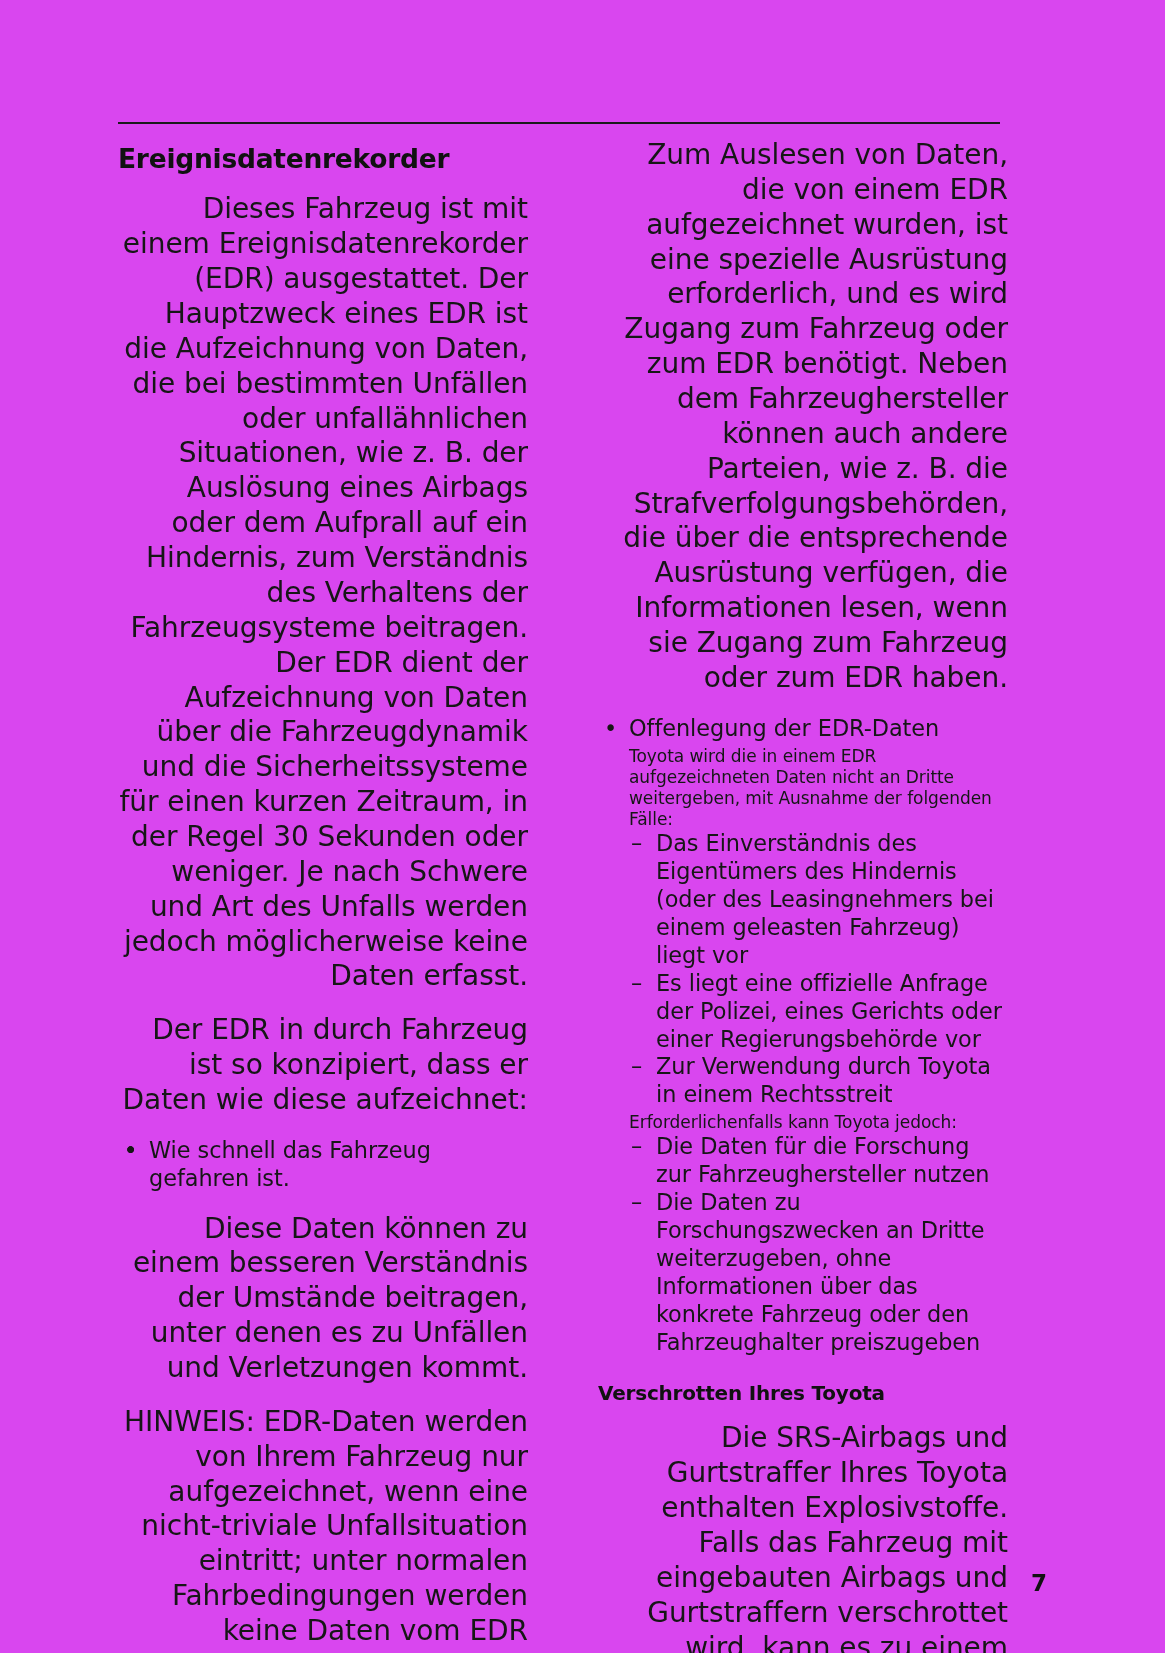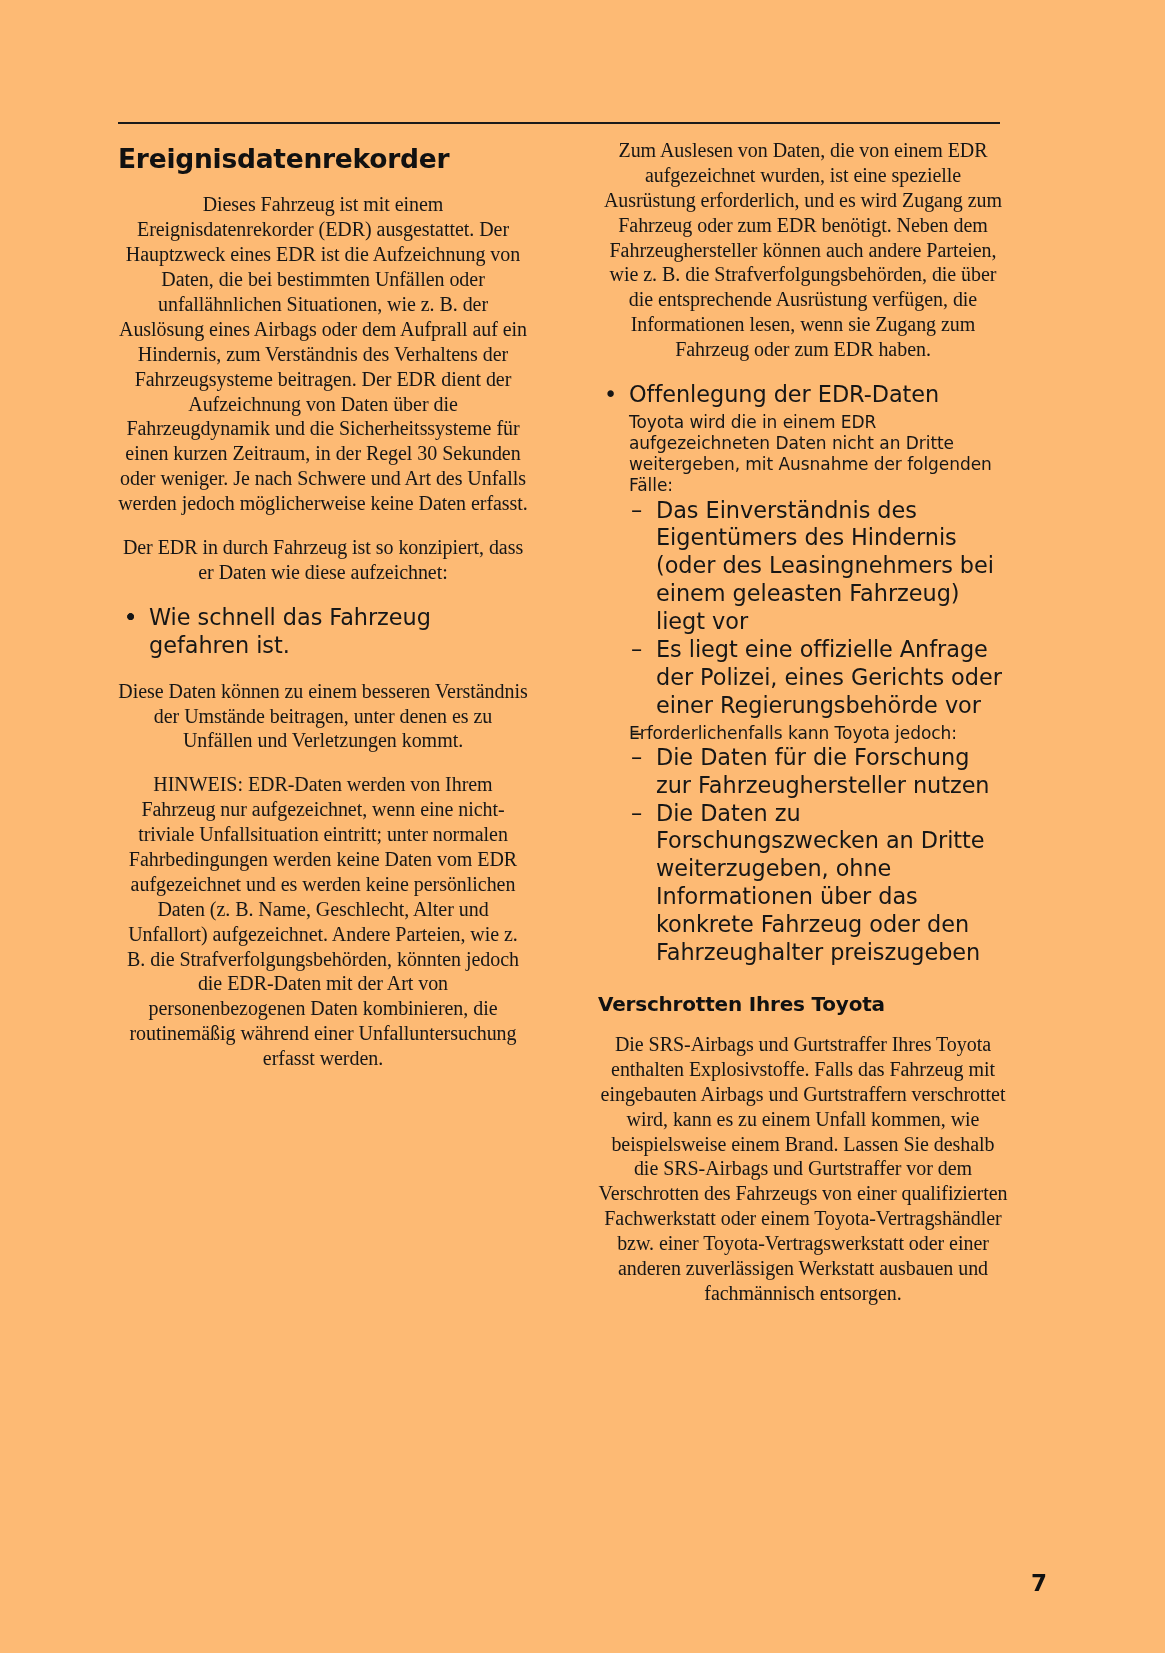--- a/index.html
+++ b/index.html
@@ -10,21 +10,21 @@
   }
   body {
     font-family: "DejaVu Sans", "Liberation Sans", sans-serif;
     color: #161616;
     -webkit-font-smoothing: antialiased;
   }
   .page {
     position: relative;
     width: 1165px;
     height: 1653px;
-    background: #fdba74;
+    background: #d946ef;
     box-sizing: border-box;
     overflow: hidden;
   }
   .header-rule {
     position: absolute;
     left: 118px;
     top: 122px;
     width: 882px;
     height: 2px;
     background: #1a1a1a;
@@ -53,26 +53,25 @@
   }
   h2.section-title {
     font-size: 20px;
     font-weight: bold;
     letter-spacing: -0.2px;
     line-height: 1.15;
     margin: 26px 0 16px 0;
     color: #111111;
   }
   p.body {
-    font-size: 20px;
+    font-size: 28px;
     line-height: 1.245;
     margin: 0 0 19px 0;
     letter-spacing: -0.05px;
-    text-align: center;
-    font-family: Liberation Serif, serif;
+    text-align: right;
   }
 
   ul.bullets, ul.dashes {
     list-style: none;
     margin: 0;
     padding: 0;
   }
   ul.bullets { margin-bottom: 19px; }
   ul.bullets > li {
     position: relative;
@@ -177,20 +176,21 @@
             <li>
               <span class="marker">–</span>
               <span>Das Einverständnis des Eigentümers des Hindernis (oder des Leasingnehmers bei einem geleasten Fahrzeug) liegt vor</span>
             </li>
             <li>
               <span class="marker">–</span>
               <span>Es liegt eine offizielle Anfrage der Polizei, eines Gerichts oder einer Regierungsbehörde vor</span>
             </li>
             <li>
               <span class="marker">–</span>
+              <span>Zur Verwendung durch Toyota in einem Rechtsstreit</span>
             </li>
           </ul>
 
           <p class="sub-para">Erforderlichenfalls kann Toyota jedoch:</p>
 
           <ul class="dashes indent-block">
             <li>
               <span class="marker">–</span>
               <span>Die Daten für die Forschung zur Fahrzeughersteller nutzen</span>
             </li>

